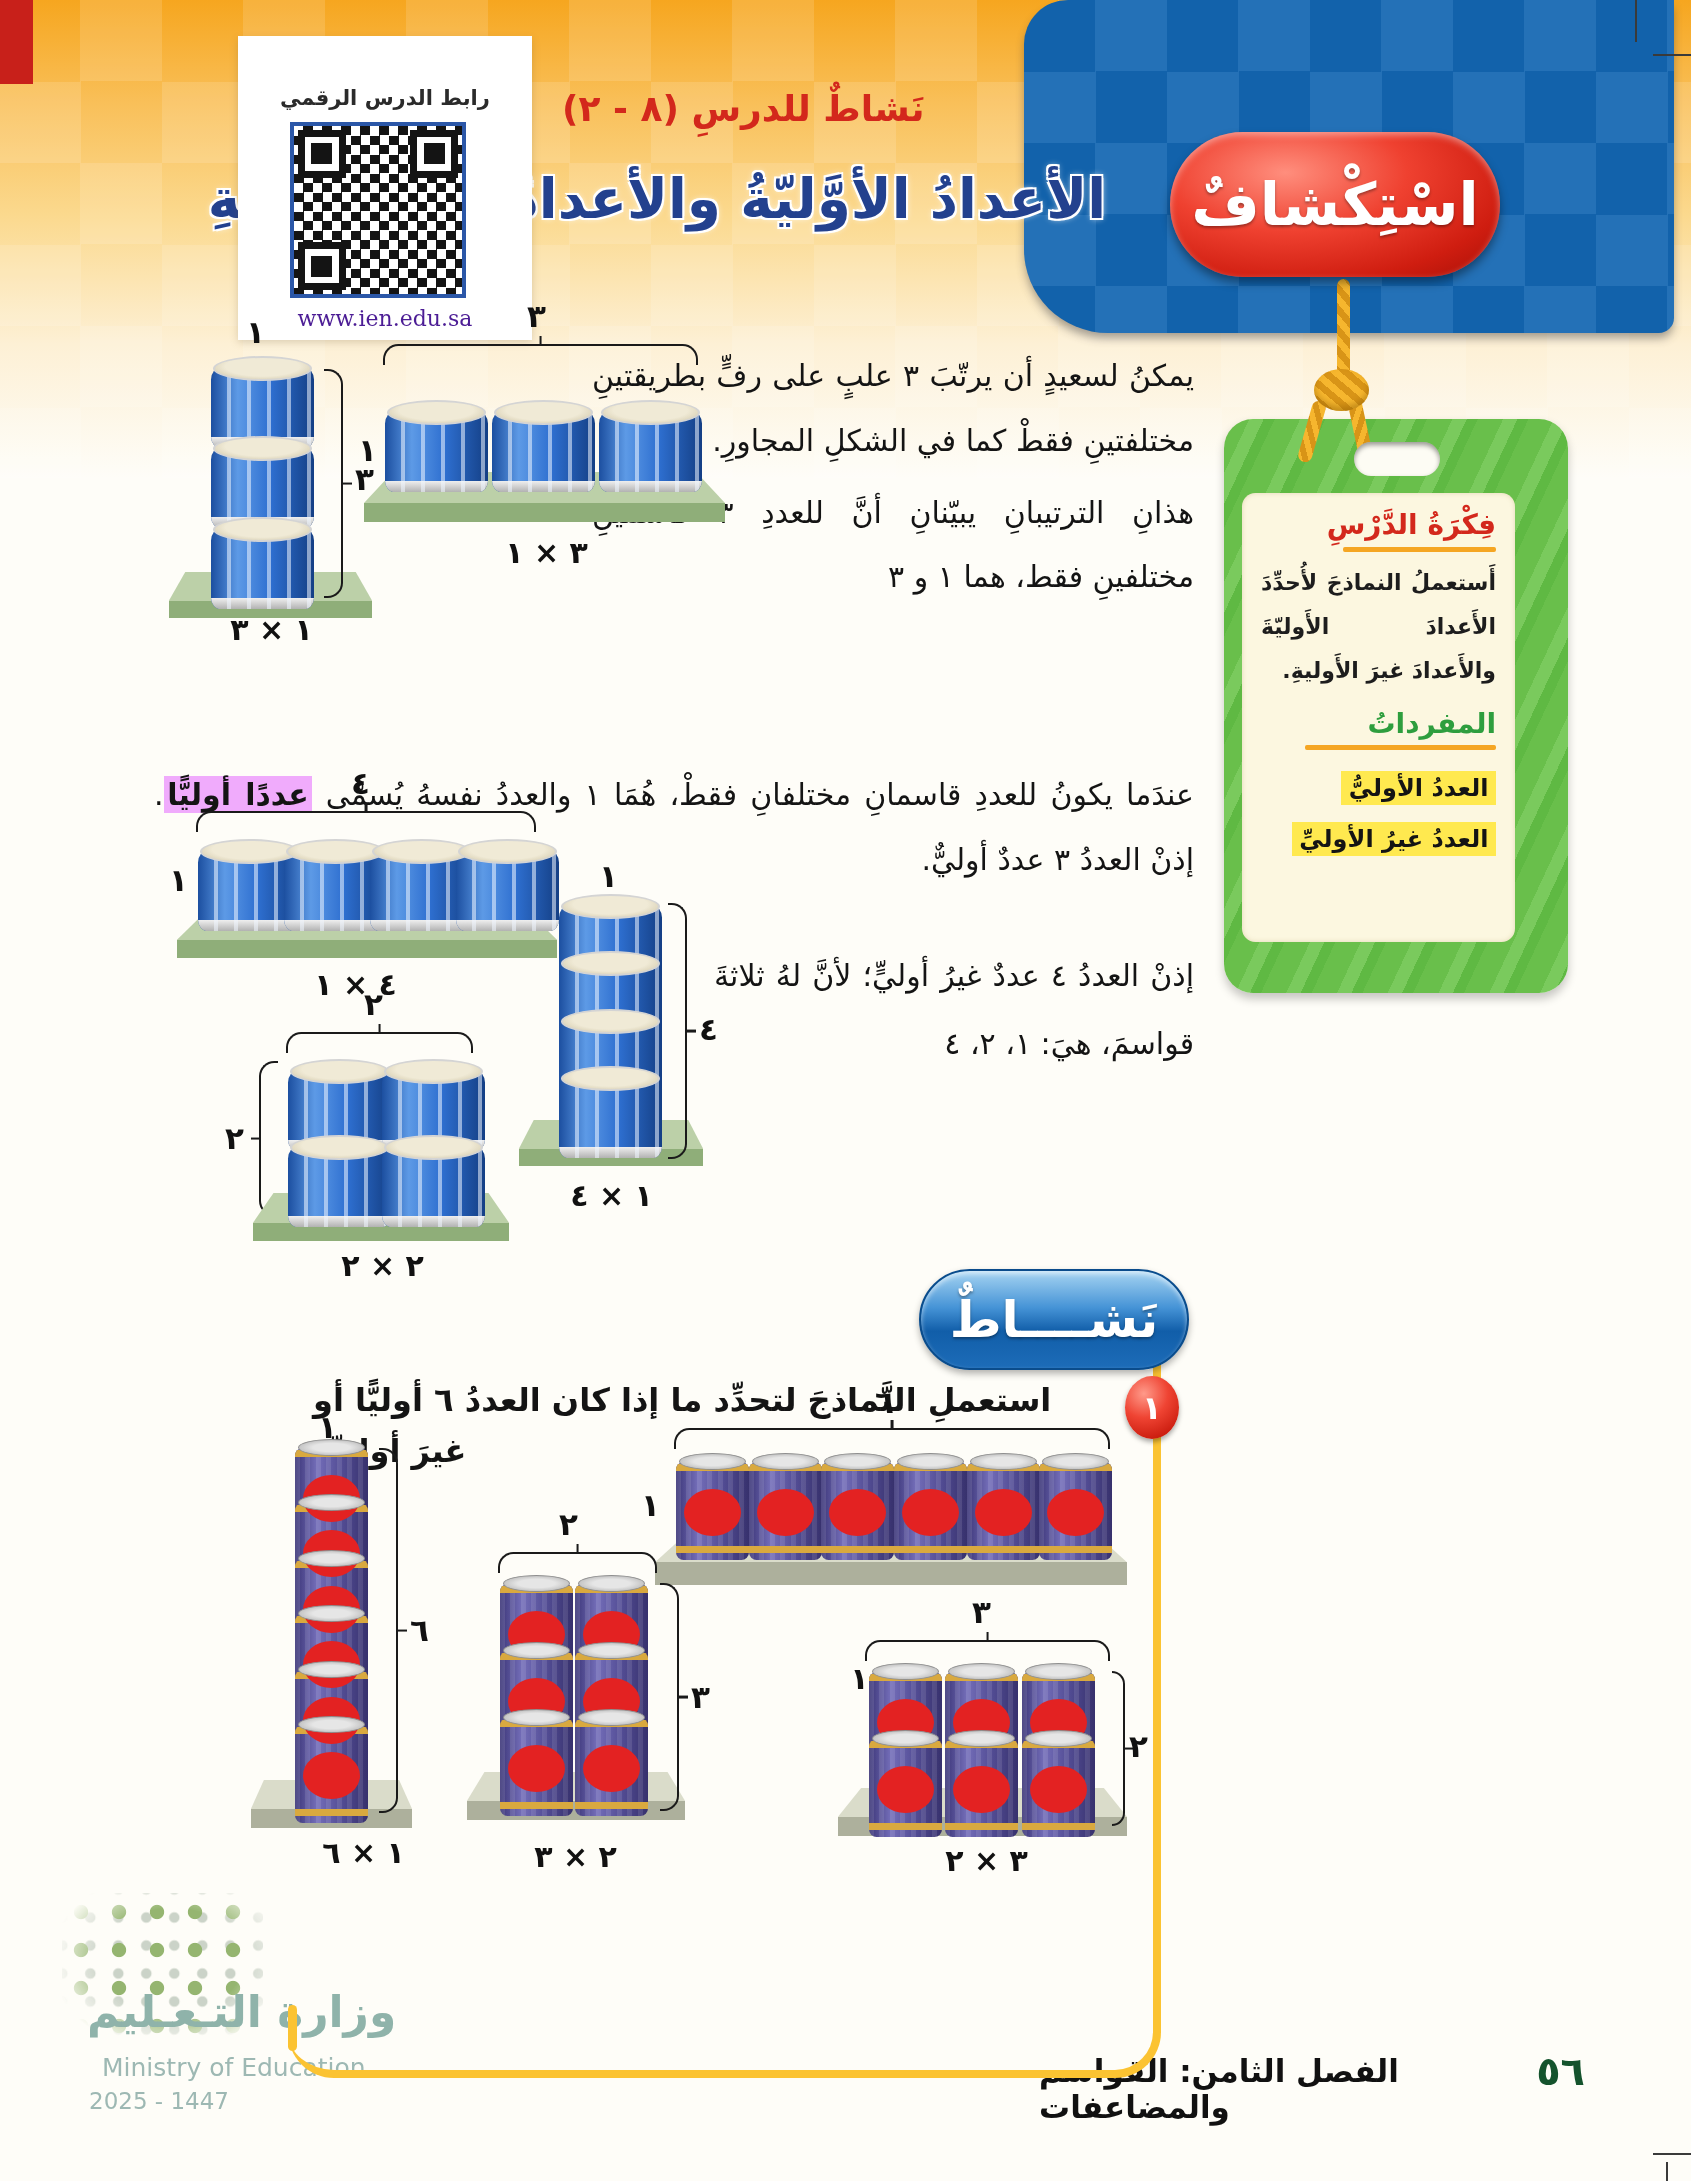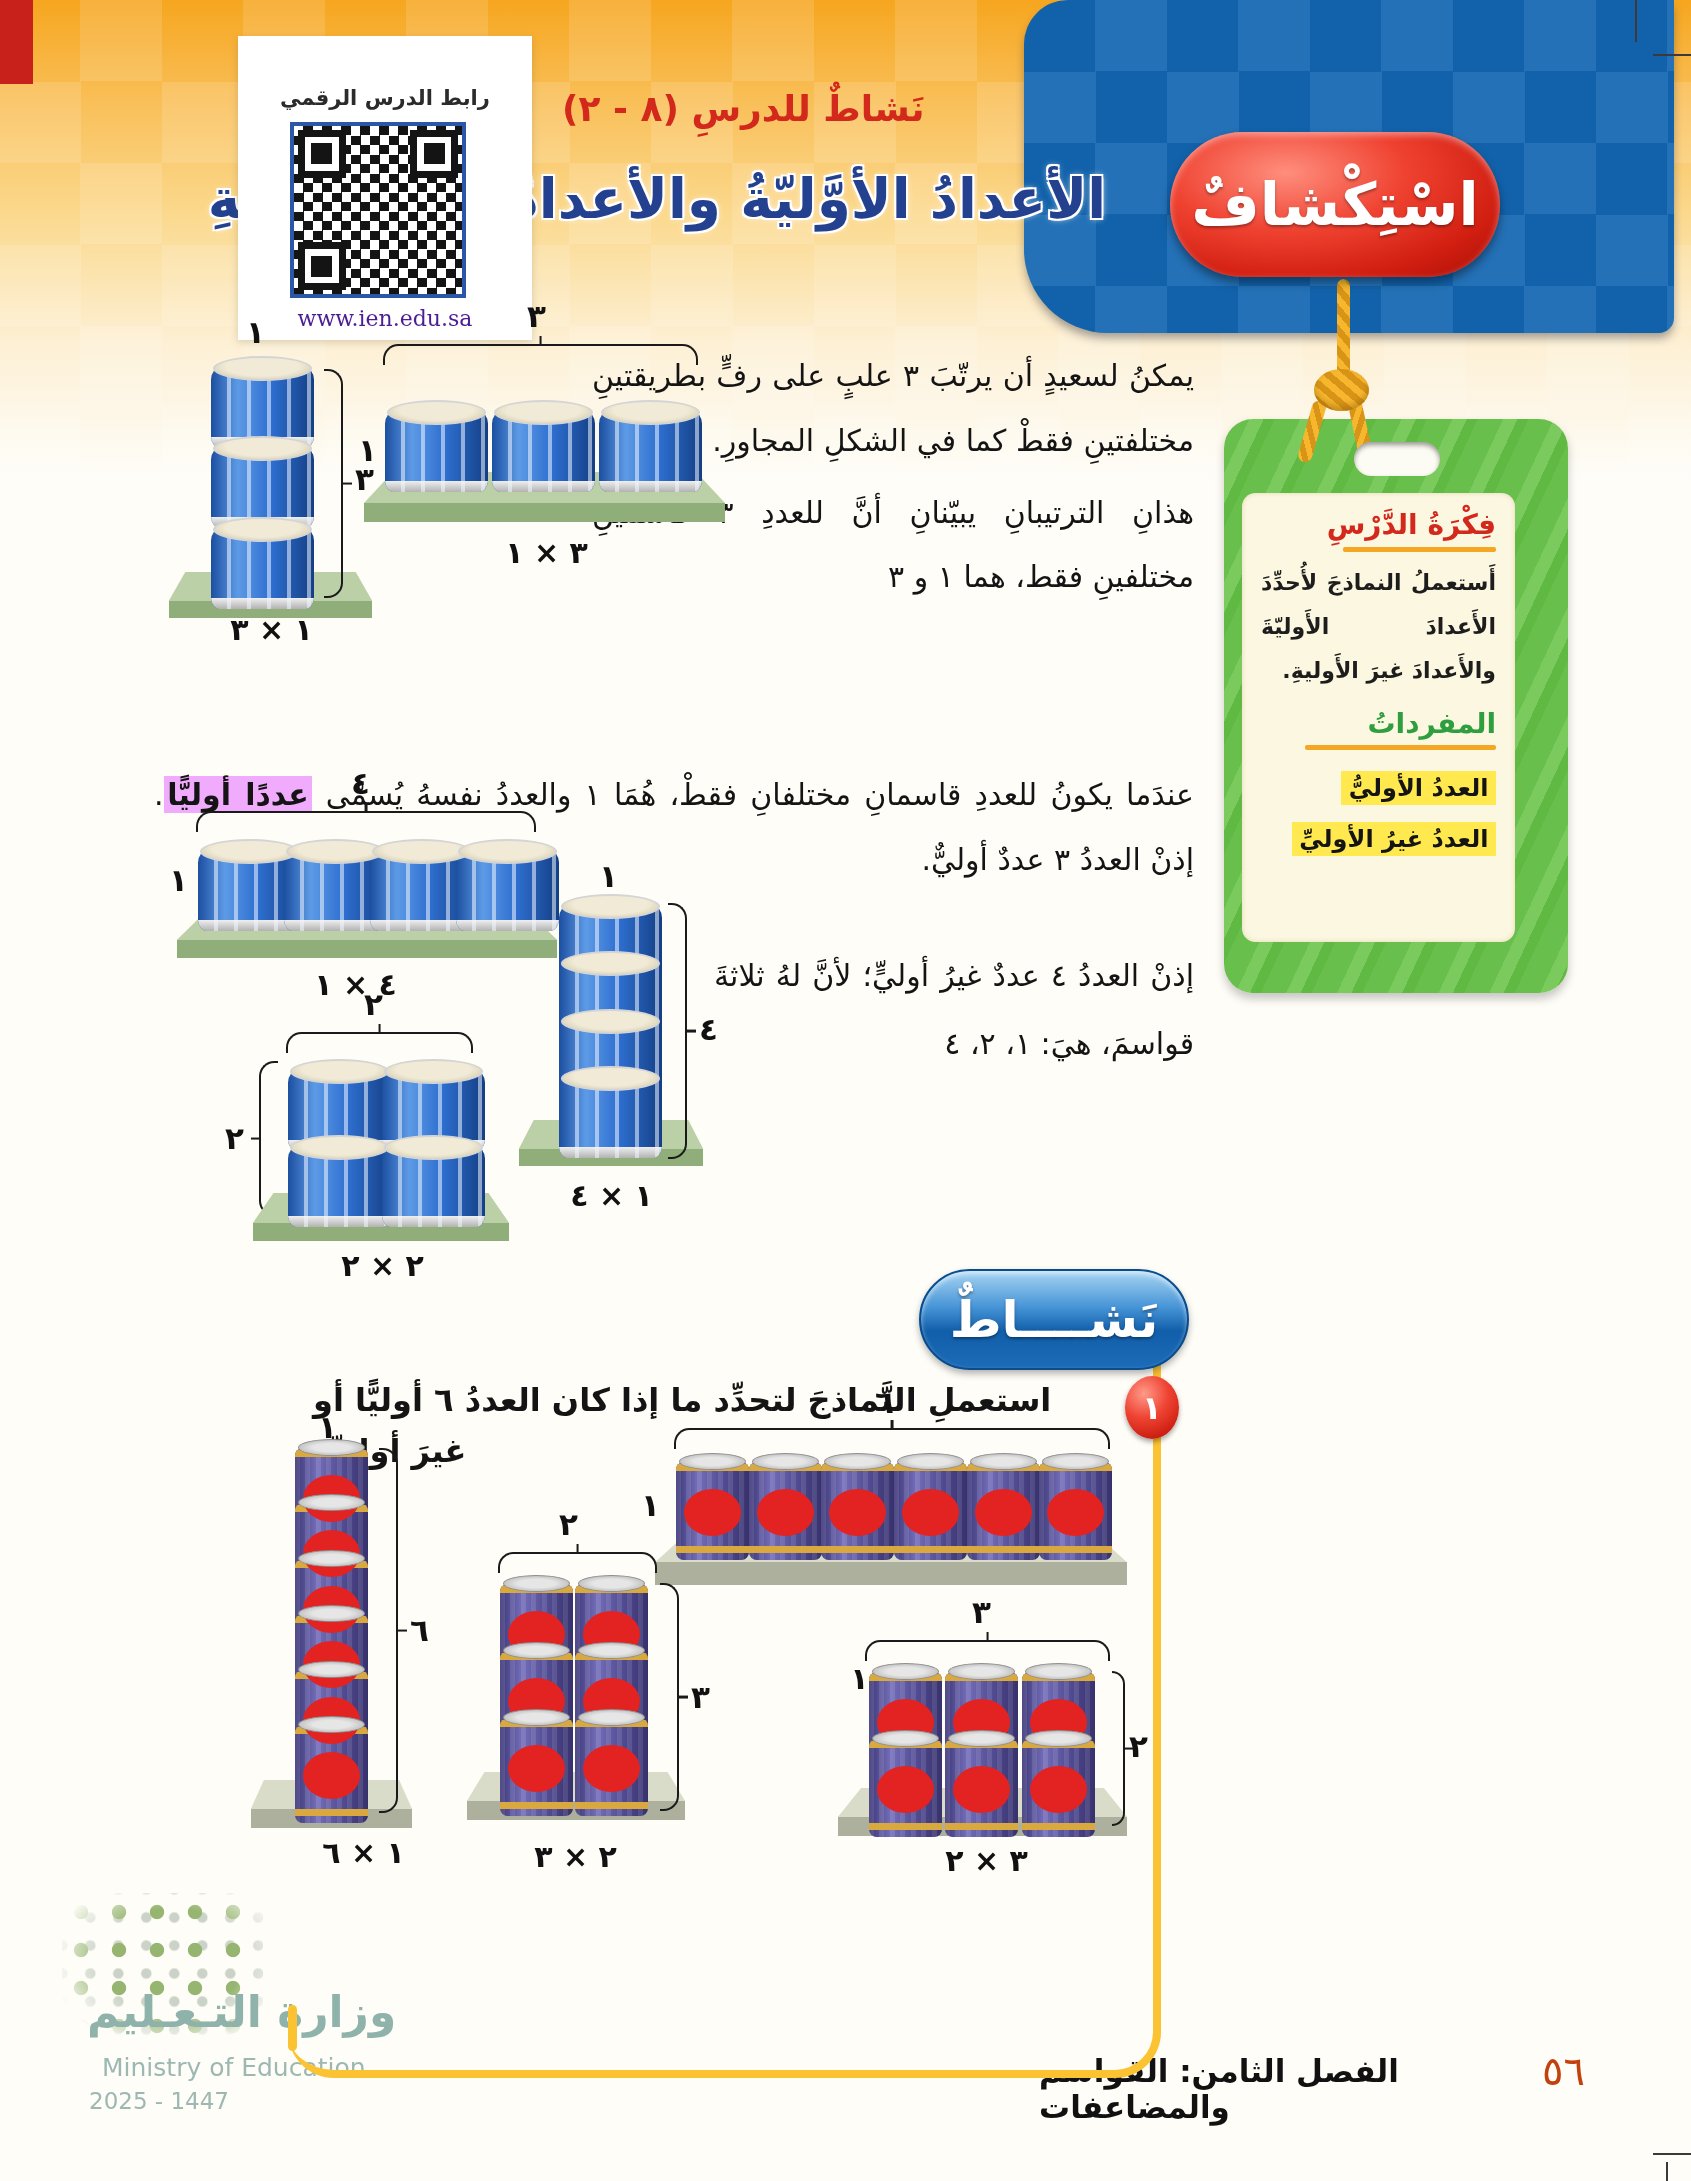--- a/index.html
+++ b/index.html
@@ -129,21 +129,21 @@
                      radial-gradient(circle,#c6cfc3 4.8px,transparent 5.7px);
     background-size:38px 38px,28px 28px;background-position:0 0,14.3px 10.5px;
     -webkit-mask-image:radial-gradient(ellipse at 55% 45%,#000 45%,transparent 78%);
     mask-image:radial-gradient(ellipse at 55% 45%,#000 45%,transparent 78%);}
   .moe-ar{position:absolute;left:88px;top:1986px;width:315px;color:#8fb3aa;font-size:44px;font-weight:bold;
     text-align:left;direction:rtl;}
   .moe-en{position:absolute;left:90px;top:2053px;width:315px;color:#9db8b3;font-size:25px;text-align:left;direction:ltr;margin-left:13px;}
   .moe-yr{position:absolute;left:90px;top:2088px;width:315px;color:#9db8b3;font-size:23px;text-align:left;direction:ltr;}
   .chapter{position:absolute;left:1040px;top:2053px;width:421px;color:#111;font-size:31px;font-weight:bold;
     text-align:left;}
-  .pageno{position:absolute;left:1510px;top:2048px;width:76px;color:#c2410c;font-size:40px;font-weight:normal;}
+  .pageno{position:absolute;left:1510px;top:2048px;width:76px;color:#14532d;font-size:40px;font-weight:bold;}
   .cropmark{position:absolute;background:#3a3a3a;}
 </style>
 </head>
 <body>
 
 <div class="page">
 
   <div class="hdr-grad"></div>
   <div class="red-corner"></div>
   <div class="blue-block"></div>

